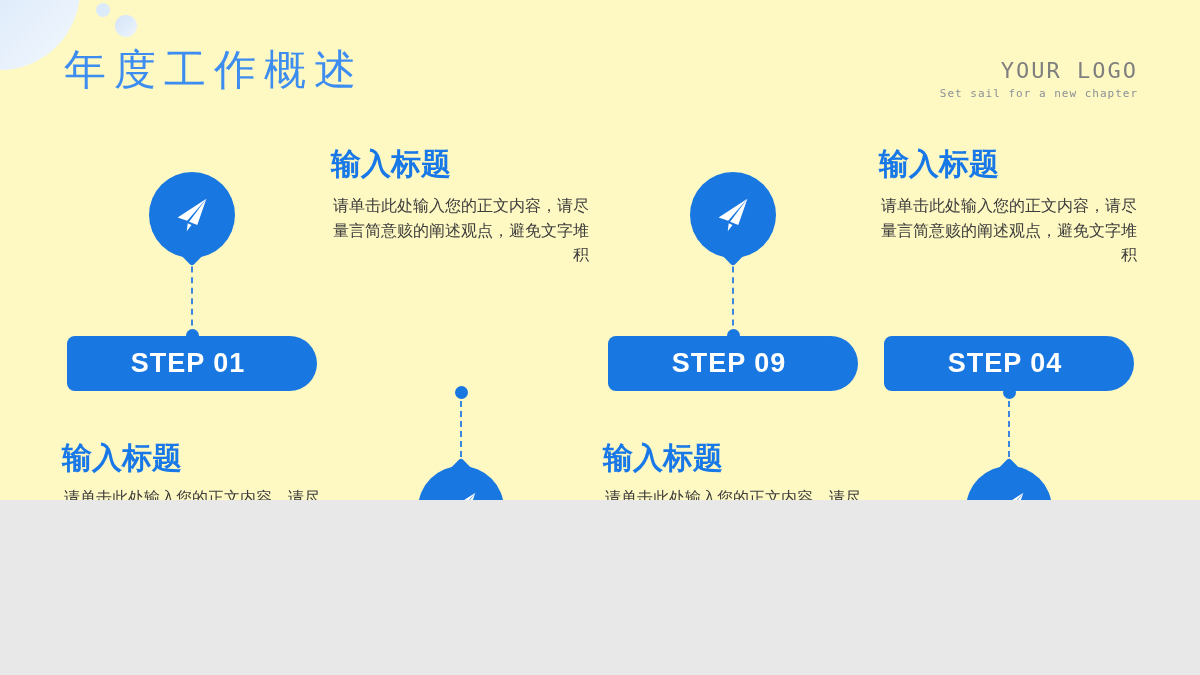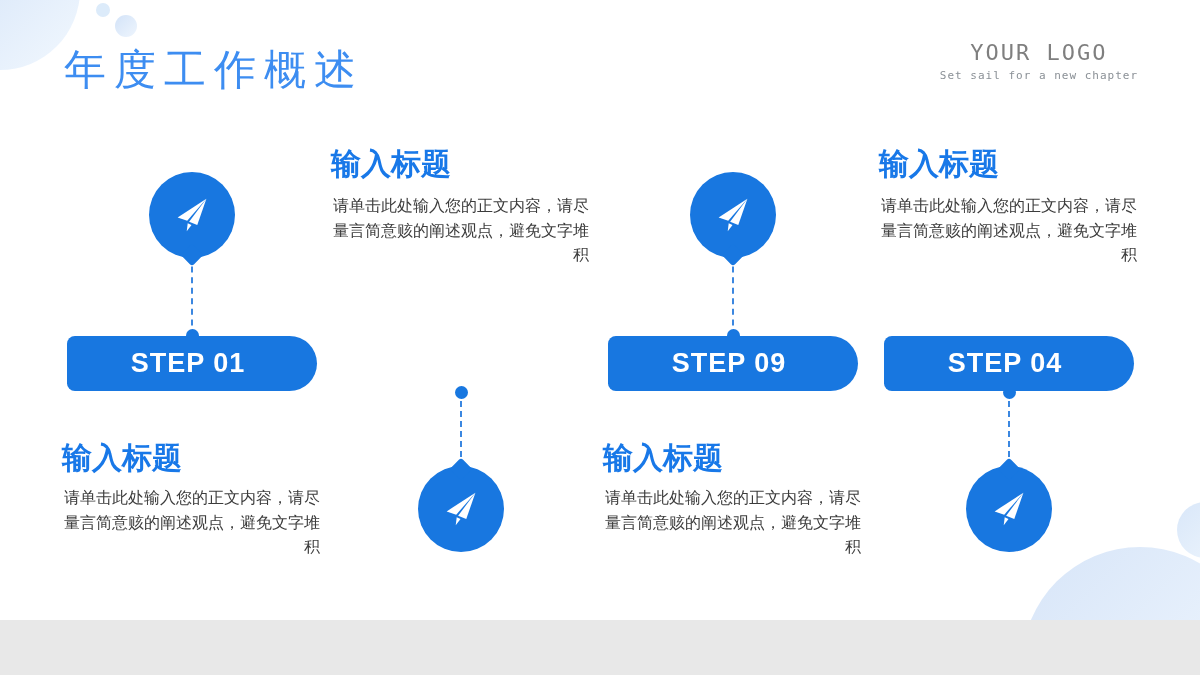--- a/index.html
+++ b/index.html
@@ -1,37 +1,37 @@
 <!DOCTYPE html>
 <html><head>
 <meta charset="utf-8">
 <style>
   html,body{margin:0;padding:0;background:#e8e8e8;}
   .slide{
-    position:relative;width:1200px;height:620px;background:#ffffff;
+    position:relative;width:1200px;height:500px;background:#fef9c3;
     overflow:hidden;font-family:"Liberation Sans","DejaVu Sans",sans-serif;
   }
   
   .bubble{position:absolute;border-radius:50%;}
   .bubble-tl{left:-80px;top:-90px;width:160px;height:160px;
     background:linear-gradient(135deg,#cfe0f7 10%,#ecf4fd 85%);}
   .bubble-dot1{left:96px;top:3px;width:14px;height:14px;background:#dcebfa;}
   .bubble-dot2{left:115px;top:15px;width:22px;height:22px;
     background:linear-gradient(135deg,#d3e3f8,#eef5fd);}
   .bubble-br{left:1022px;top:547px;width:236px;height:236px;
     background:linear-gradient(135deg,#d7e5f8 0%,#eff6fe 85%);}
   .bubble-r{left:1177px;top:502px;width:56px;height:56px;
     background:linear-gradient(135deg,#d9e7f9,#edf5fd);}
   
   .page-title{
     position:absolute;left:64px;top:44px;margin:0;
     font-family:"Liberation Serif","DejaVu Serif",serif;font-weight:normal;
     font-size:42px;line-height:52px;color:#3d8df1;letter-spacing:8px;white-space:nowrap;
   }
-  .logo{position:absolute;right:62px;top:40px;text-align:center;}
+  .logo{position:absolute;right:62px;top:58px;text-align:right;}
   .logo-text{
     font-family:"DejaVu Sans Mono","Liberation Mono",monospace;
     font-size:22px;color:#7f7f7f;letter-spacing:2px;white-space:nowrap;
   }
   .logo-tagline{
     margin-top:4px;font-family:"DejaVu Sans Mono","Liberation Mono",monospace;
     font-size:11px;color:#8a9096;letter-spacing:1px;white-space:nowrap;
   }
   
   .col{position:absolute;inset:0;}

